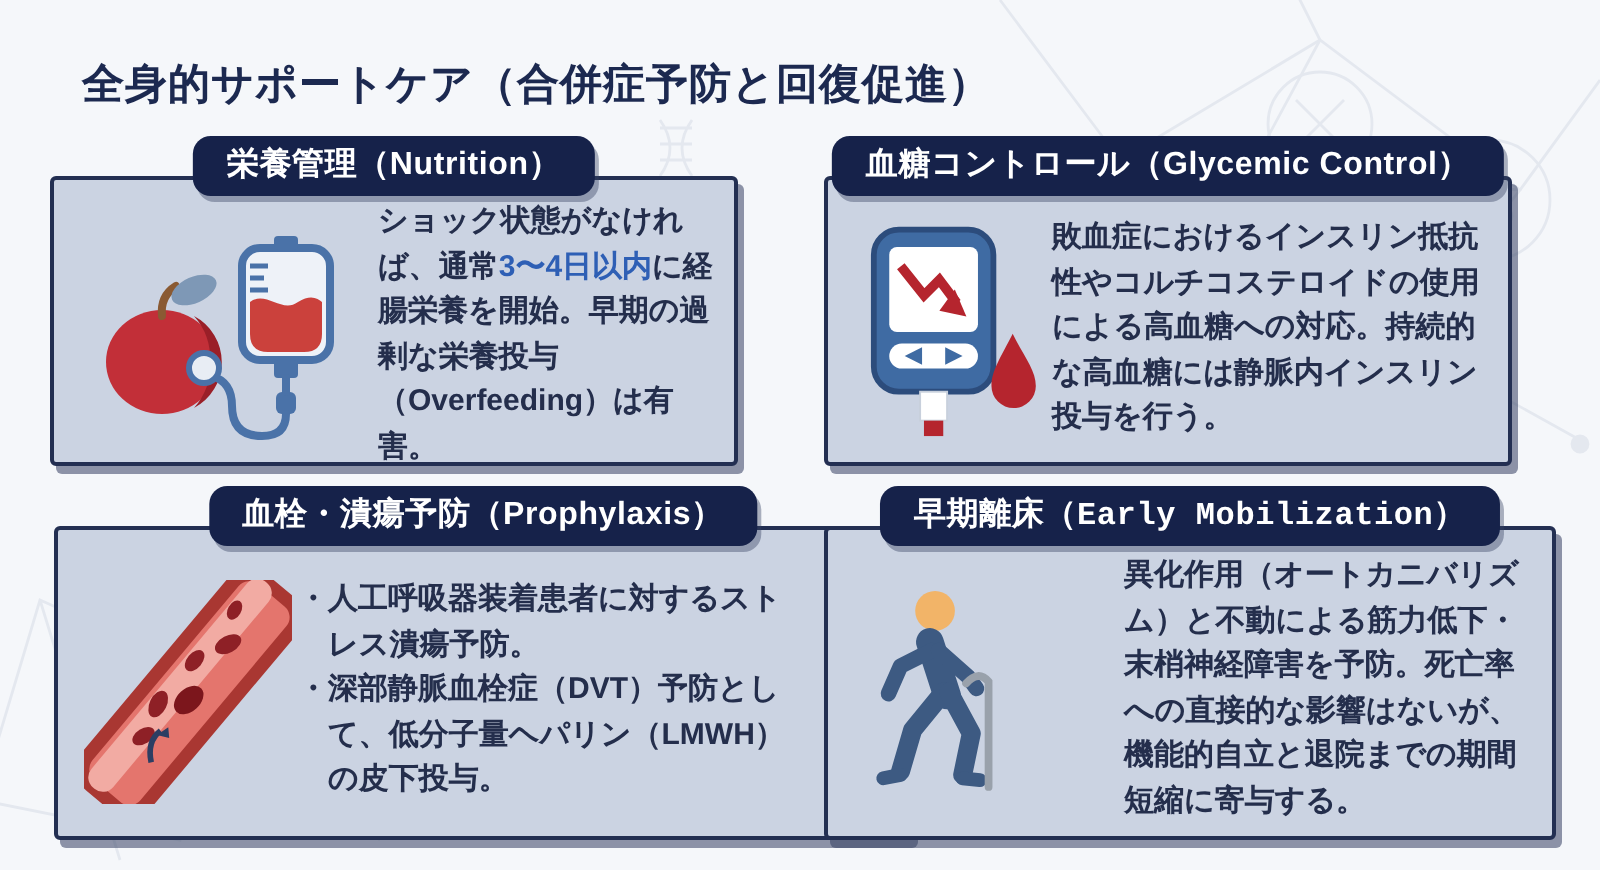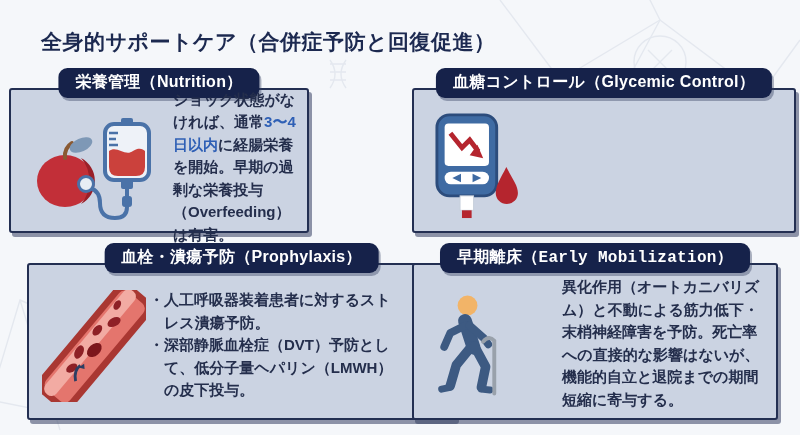--- a/index.html
+++ b/index.html
@@ -14,22 +14,22 @@
     font-size:21px;font-weight:bold;color:#1c2950;letter-spacing:.5px;
   }
   .card{
     position:absolute;
     background:#cbd3e2;
     border:2px solid #232f52;
     border-radius:3px;
     box-shadow:3px 4px 0 rgba(52,64,98,.55);
     box-sizing:border-box;
   }
-  .card1{left:9px;top:88px;width:300px;height:145px;}
-  .card2{left:412px;top:88px;width:384px;height:145px;}
+  .card1{left:25px;top:88px;width:344px;height:145px;}
+  .card2{left:412px;top:88px;width:344px;height:145px;}
   .card3{left:27px;top:263px;width:429px;height:157px;}
   .card4{left:412px;top:263px;width:366px;height:157px;font-family:Liberation Mono, monospace;}
   .badge{
     position:absolute;top:-22px;left:50%;transform:translateX(-50%);
     background:#16224a;color:#ffffff;
     font-size:16px;font-weight:bold;white-space:nowrap;
     padding:4px 17px 5px;border-radius:9px;
     box-shadow:2px 3px 0 rgba(52,64,98,.4);
     letter-spacing:.3px;
   }
@@ -113,20 +113,21 @@
         <path d="M22,23 L34,38 L42,30 L51,42" stroke="#b5252e" stroke-width="5" fill="none"></path>
         <path d="M56,49 L42,46 L50,35 Z" fill="#b5252e"></path>
         <rect x="16" y="63" width="46" height="13" rx="6.5" fill="#ffffff"></rect>
         <path d="M33,65 l-9,4.5 9,4.5 z" fill="#3f6ba3"></path>
         <path d="M45,65 l9,4.5 -9,4.5 z" fill="#3f6ba3"></path>
         <rect x="32" y="88" width="14" height="15" fill="#ffffff" stroke="#c8d0dc" stroke-width="1"></rect>
         <rect x="34" y="103" width="10" height="8" fill="#b5252e"></rect>
         <path d="M80,58 C74,70 69,77 69,85 a11.5,11.5 0 0 0 23,0 C92,77 86,70 80,58 Z" fill="#b5252e"></path>
       </svg>
     </div>
+    <p class="body-text">敗血症におけるインスリン抵抗性やコルチコステロイドの使用による高血糖への対応。持続的な高血糖には静脈内インスリン投与を行う。</p>
   </div>
 </section>
 
 <section class="card card3">
   <div class="badge">血栓・潰瘍予防（Prophylaxis）</div>
   <div class="card-body">
     <div class="icon-box">
       <svg width="104" height="112" viewBox="0 0 110 118">
         <g transform="rotate(-50 55 59)">
           <rect x="-16" y="40" width="142" height="40" rx="11" fill="#e4756d" stroke="#a93732" stroke-width="7"></rect>

